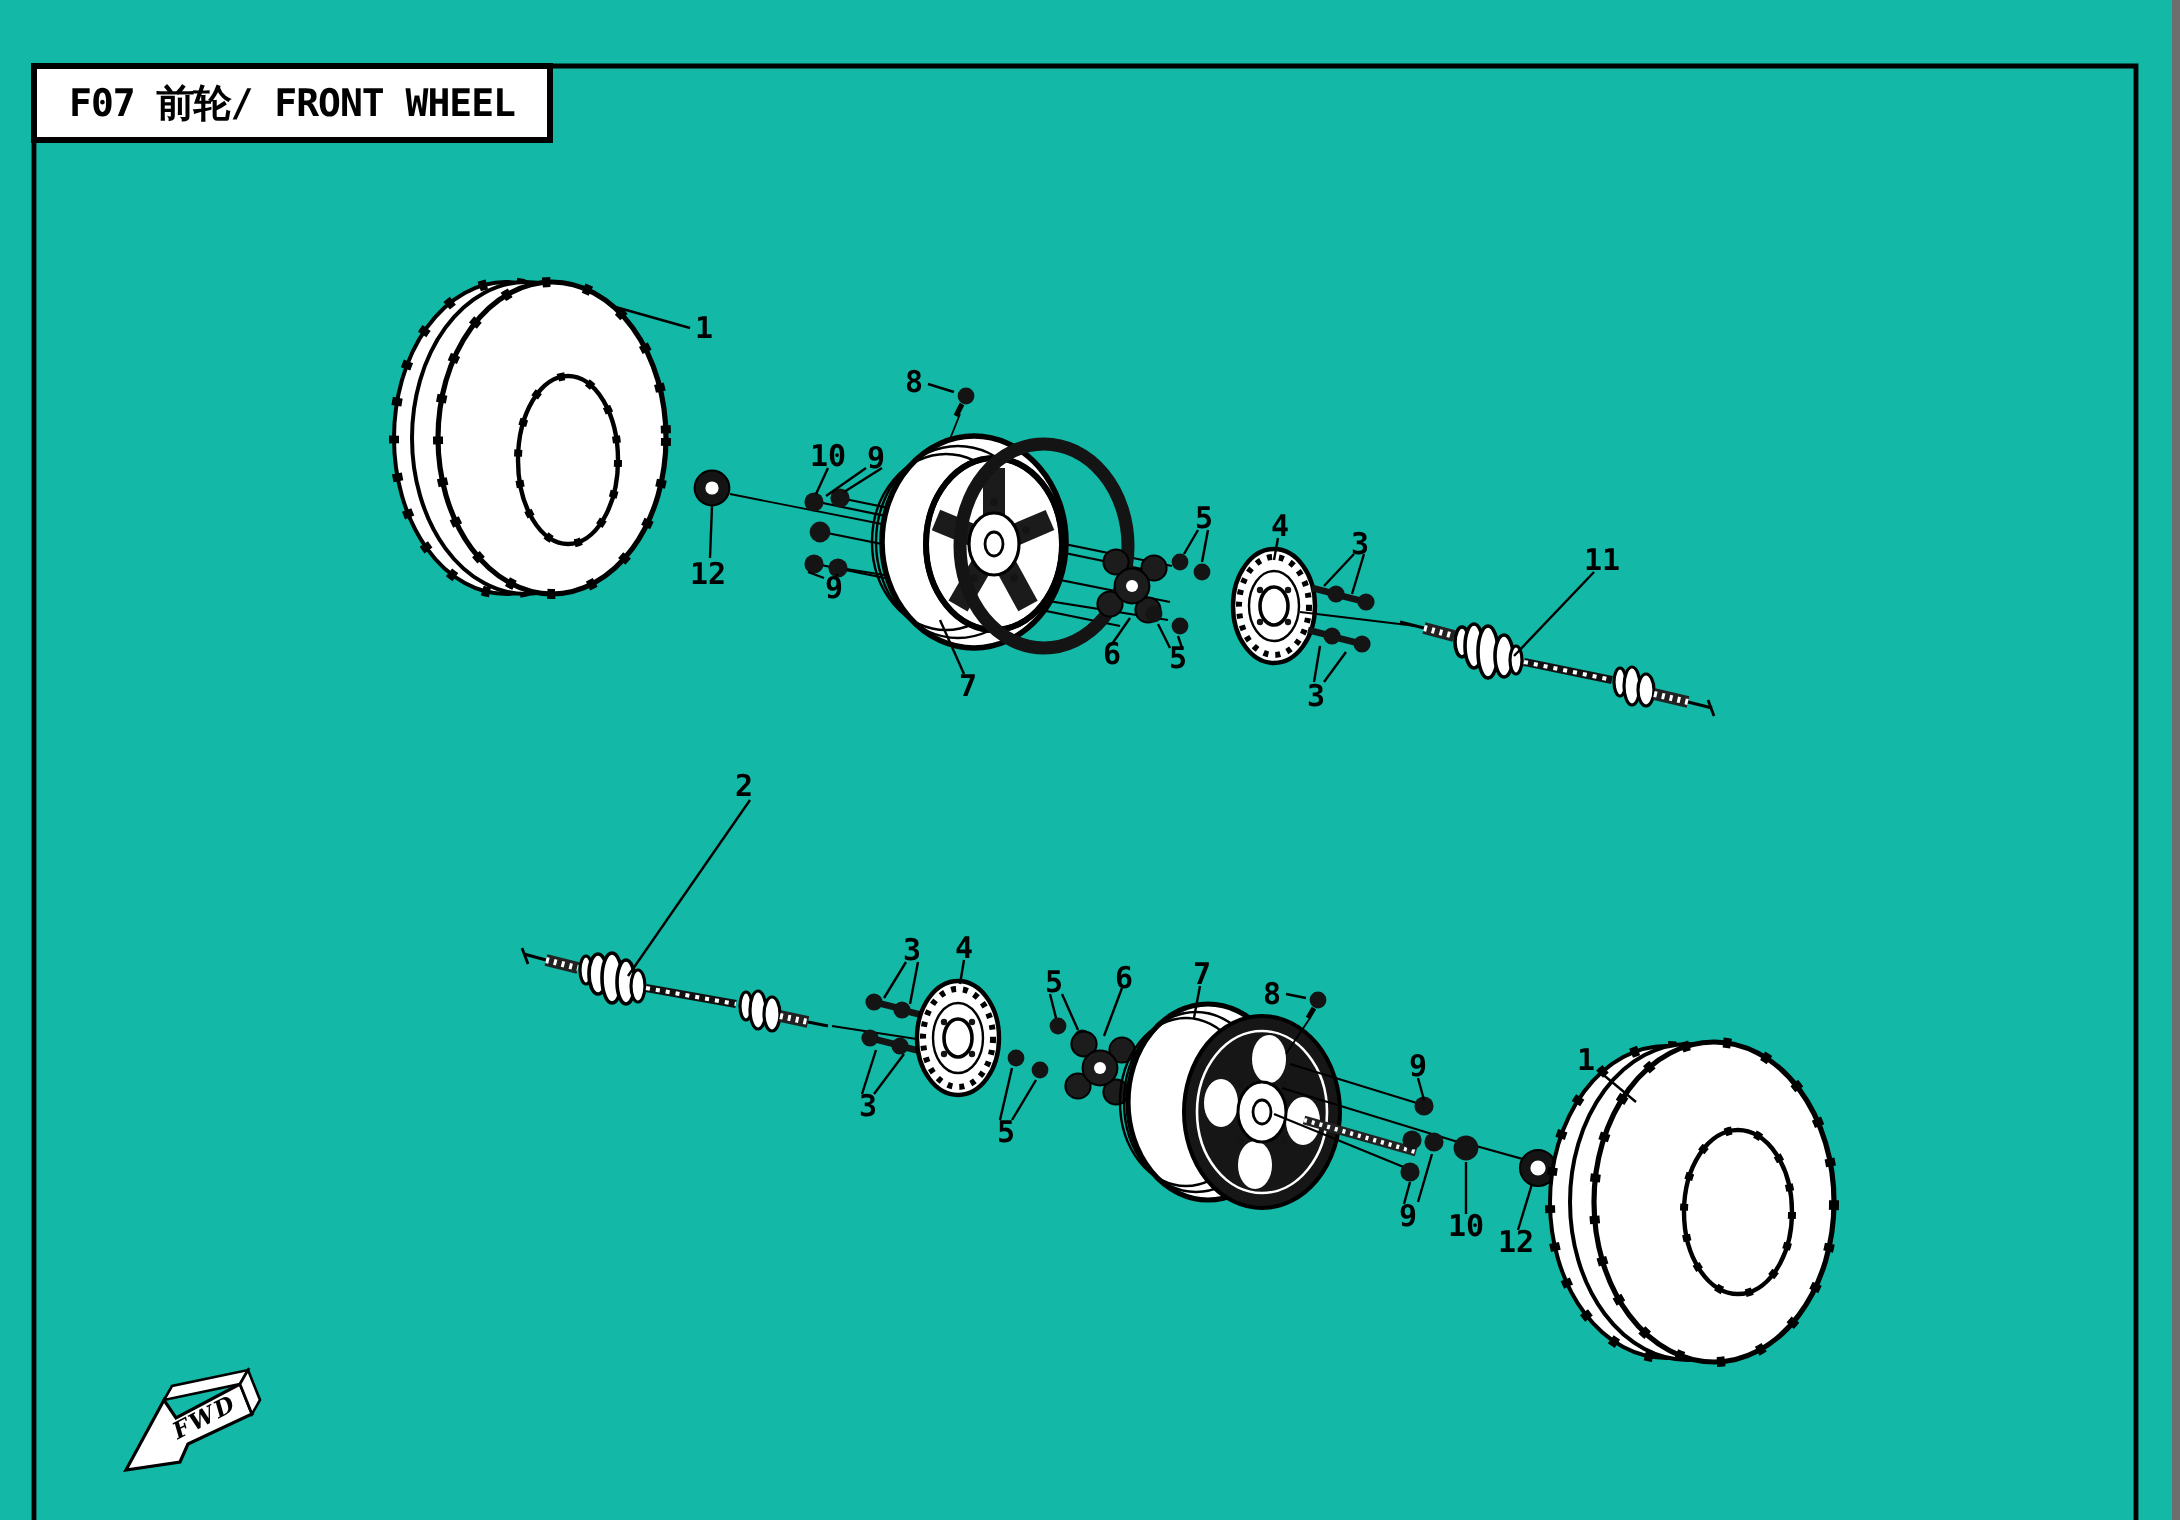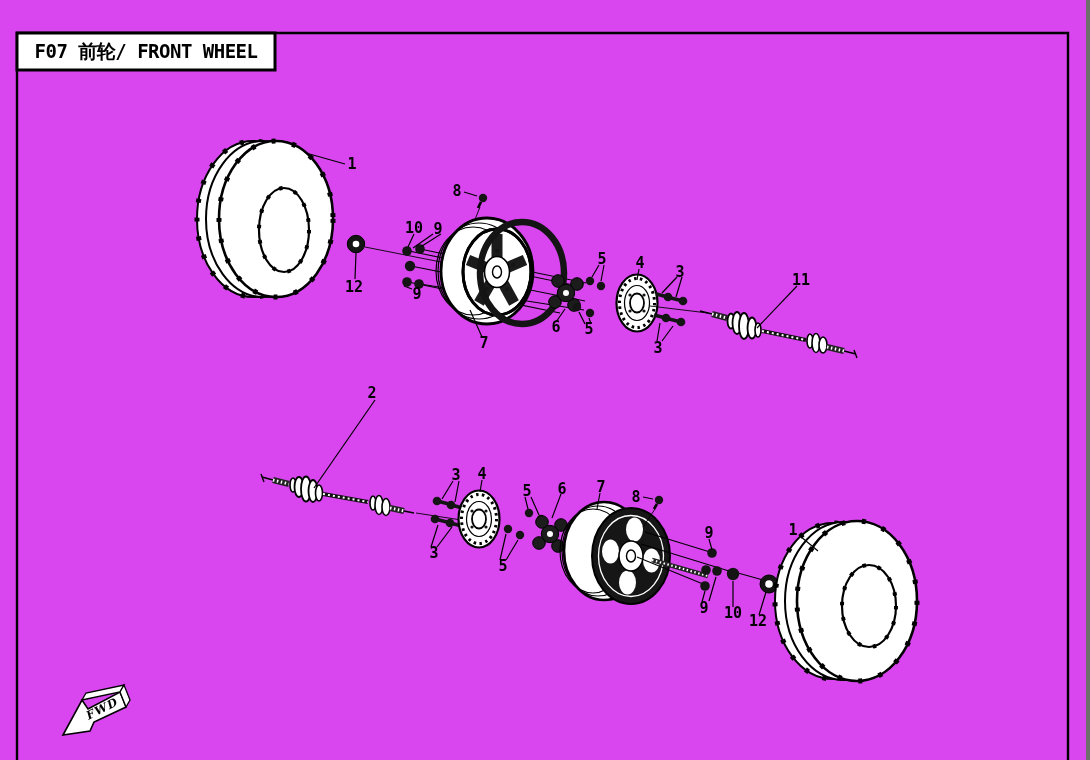--- a/index.html
+++ b/index.html
@@ -1,16 +1,16 @@
 <!DOCTYPE html>
 <html><head>
 <meta charset="utf-8">
 <style>
   html,body{margin:0;padding:0;background:#ffffff;}
-  #stage{position:relative;width:1090px;height:760px;background:#d946ef;overflow:hidden;
+  #stage{position:relative;width:1090px;height:760px;background:#14b8a6;overflow:hidden;
          font-family:"DejaVu Sans Mono","Liberation Mono",monospace;}
   svg{display:block}
   .ln{stroke:#000;fill:none}
   .thin{stroke-width:0.9}
   .leader{stroke:#000;stroke-width:1.2;fill:none}
   .wht{fill:#ffffff;stroke:#000}
   .plabel{font:bold 15px "DejaVu Sans Mono","Liberation Mono",monospace;text-anchor:middle;fill:#000}
   .title-text{font:bold 19px "DejaVu Sans Mono","Liberation Mono",monospace;fill:#000;text-anchor:middle;letter-spacing:-0.5px}
   .fwd-text{font:bold italic 11.5px "DejaVu Serif","Liberation Serif",serif;fill:#000;text-anchor:middle;letter-spacing:1px}
 </style>

